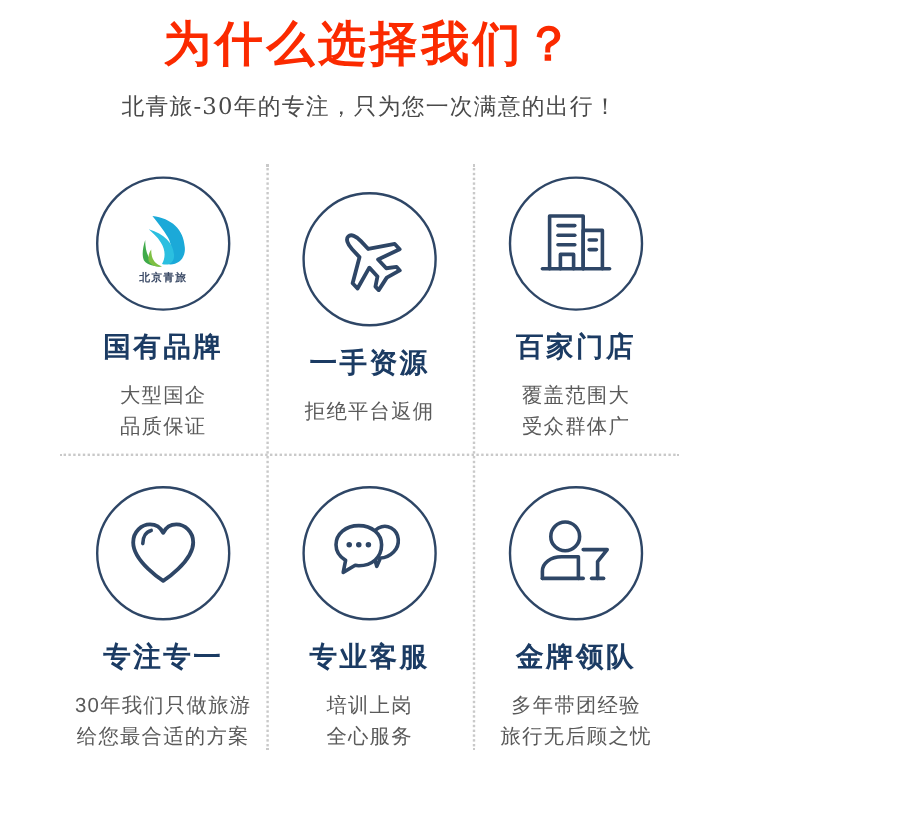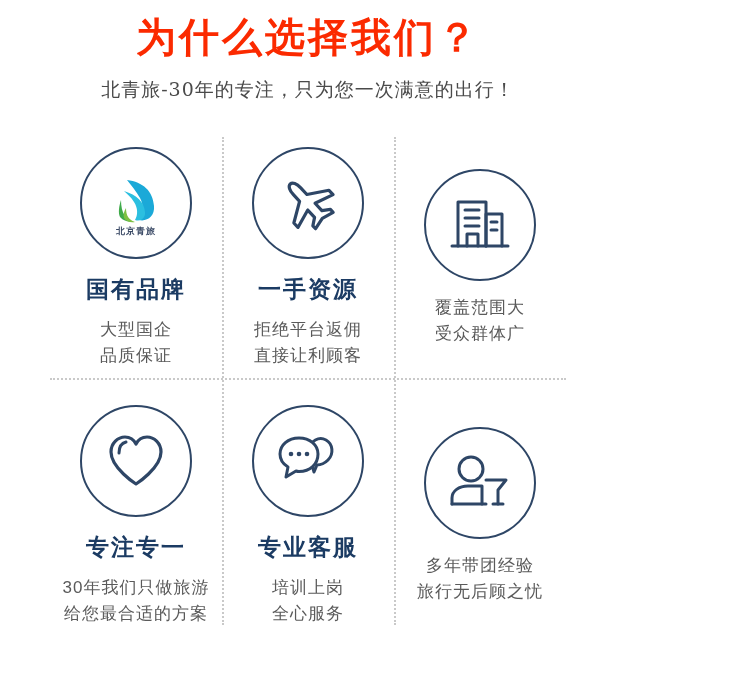--- a/index.html
+++ b/index.html
@@ -169,40 +169,40 @@
           <svg width="62" height="62" viewBox="0 0 62 62" fill="none" stroke="#2e4666" stroke-width="3.2" stroke-linejoin="round" stroke-linecap="round">
             <g transform="rotate(-43 31 31)">
               <path d="M31 5 C34 5, 36 9, 36 15 L36 24 L55 36 L55 42 L36 36 L36 46 L43 51 L43 55 L31 52 L19 55 L19 51 L26 46 L26 36 L7 42 L7 36 L26 24 L26 15 C26 9, 28 5, 31 5 Z"></path>
             </g>
           </svg>
         </span>
       </div>
       <div class="feat-title">一手资源</div>
       <div class="feat-desc">
         <div>拒绝平台返佣</div>
-        <div>直接让利顾客</div>
       </div>
     </div>
 
     <div class="cell">
       <div class="circle">
         <span>
           <svg width="64" height="62" viewBox="0 0 64 62" fill="none" stroke="#2e4666" stroke-width="3" stroke-linejoin="round" stroke-linecap="round">
             <path d="M10 52 L10 8 L38 8 L38 52"></path>
             <path d="M38 52 L38 20 L54 20 L54 52"></path>
             <path d="M4 52 L60 52"></path>
             <path d="M17 16 L31 16"></path>
             <path d="M17 24 L31 24"></path>
             <path d="M17 32 L31 32"></path>
             <path d="M19 52 L19 40 L30 40 L30 52"></path>
             <path d="M43 28 L49 28"></path>
             <path d="M43 36 L49 36"></path>
           </svg>
         </span>
       </div>
+      <div class="feat-title">百家门店</div>
       <div class="feat-desc">
         <div>覆盖范围大</div>
         <div>受众群体广</div>
       </div>
     </div>
 
     <div class="cell row2">
       <div class="circle">
         <span>
           <svg width="62" height="58" viewBox="0 0 62 58" fill="none" stroke="#2e4666" stroke-width="3.2" stroke-linejoin="round" stroke-linecap="round">
@@ -242,20 +242,21 @@
         <span>
           <svg width="64" height="58" viewBox="0 0 64 58" fill="none" stroke="#2e4666" stroke-width="3" stroke-linejoin="round" stroke-linecap="round">
             <circle cx="23" cy="15" r="12"></circle>
             <path d="M4 50 L4 44 C4 37, 11 32, 20 32 L34 32 L34 50"></path>
             <path d="M4 50 L38 50"></path>
             <path d="M38 26 L58 26 L50 36 L50 50"></path>
             <path d="M45 50 L55 50"></path>
           </svg>
         </span>
       </div>
+      <div class="feat-title">金牌领队</div>
       <div class="feat-desc">
         <div>多年带团经验</div>
         <div>旅行无后顾之忧</div>
       </div>
     </div>
 
   </div>
 </div>
 
 </body></html>

